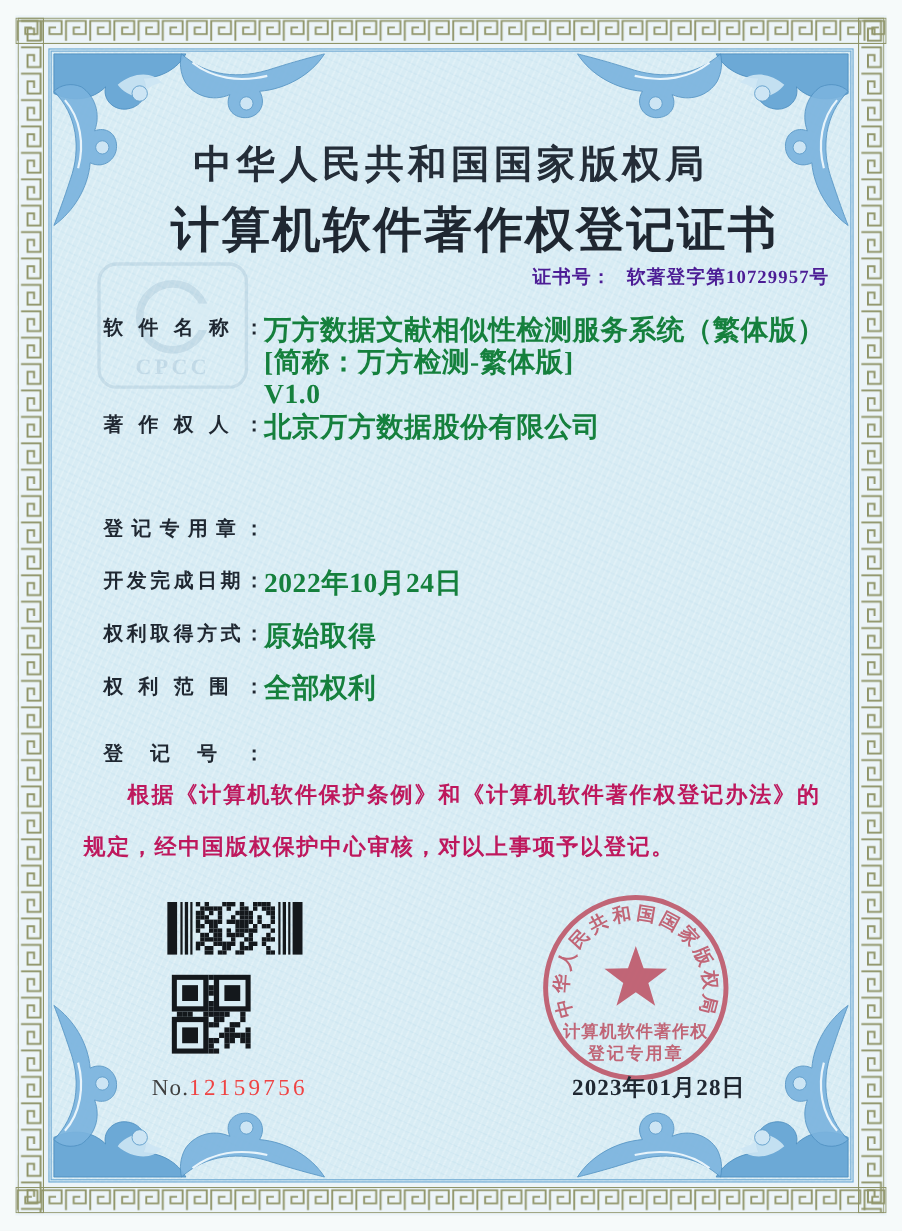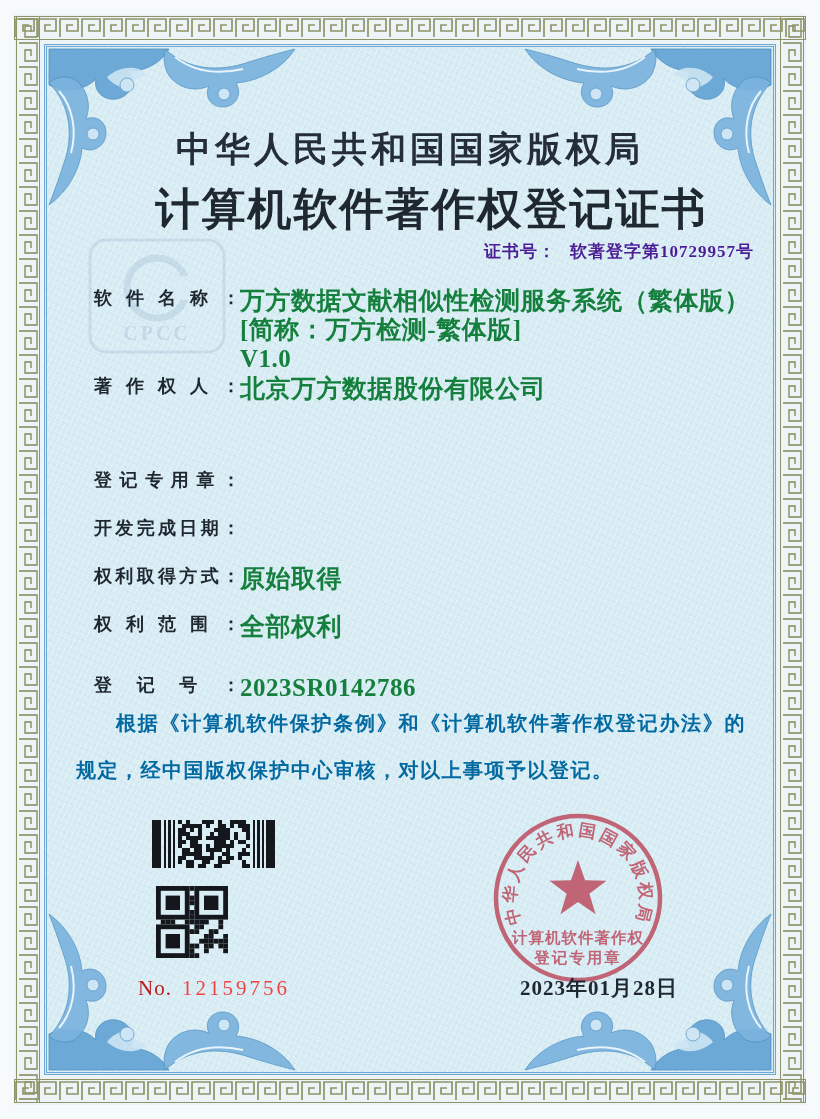--- a/index.html
+++ b/index.html
@@ -50,29 +50,29 @@
   }
   .fvalue{
     display:inline-block; 
     font-size:25px; font-weight:700; color:#15803d; letter-spacing:.5px;
     line-height:29px;
   }
   .fvalue .vline{display:block;}
 
   .statement{
     position:absolute; left:76px; top:700px; width:670px;
-    font-size:20px; font-weight:600; color:#0369a1;
+    font-size:20px; font-weight:600; color:#be185d;
     line-height:47px; text-indent:2em; text-align:justify; letter-spacing:1.5px;
   }
 
   .barcode{position:absolute; left:152px; top:820px;}
   .qrcode{position:absolute; left:156px; top:886px;}
 
   .serial{position:absolute; left:138px; top:976px; font-size:21px; letter-spacing:1px;}
-  .serial .no{color:#b91c1c; margin-right:10px;}
+  .serial .no{color:#404040; }
   .serial .num{color:#ef4444; letter-spacing:3px;}
 
   .seal{position:absolute; left:488px; top:810px; opacity:.92;}
   .issue-date{
     position:absolute; left:498px; top:974px; width:180px; text-align:right;
     font-size:21px; font-weight:700; letter-spacing:1px; color:#1f2731;
   }
 </style>
 </head>
 <body>
@@ -158,32 +158,32 @@
     </div>
     <div class="frow" style="top:88px">
       <span class="flabel">著作权人：</span>
       <span class="fvalue">北京万方数据股份有限公司</span>
     </div>
     <div class="frow" style="top:182px">
       <span class="flabel">登记专用章：</span>
     </div>
     <div class="frow" style="top:230px">
       <span class="flabel">开发完成日期：</span>
+      <span class="fvalue">2022年10月24日</span>
     </div>
     <div class="frow" style="top:326px">
       <span class="flabel">权利范围：</span>
       <span class="fvalue">全部权利</span>
     </div>
     <div class="frow" style="top:278px">
       <span class="flabel">权利取得方式：</span>
       <span class="fvalue">原始取得</span>
     </div>
     <div class="frow" style="top:387px">
       <span class="flabel">登记号：</span>
-      <span class="fvalue">2023SR0142786</span>
     </div>
   </div>
 
   <div class="statement">根据《计算机软件保护条例》和《计算机软件著作权登记办法》的规定，经中国版权保护中心审核，对以上事项予以登记。</div>
 
   <svg class="barcode" width="128" height="48">
     <g fill="#14181c">
       <rect x="0" y="0" width="9" height="48"></rect>
       <rect x="12" y="0" width="2" height="48"></rect>
       <rect x="16" y="0" width="3" height="48"></rect>

